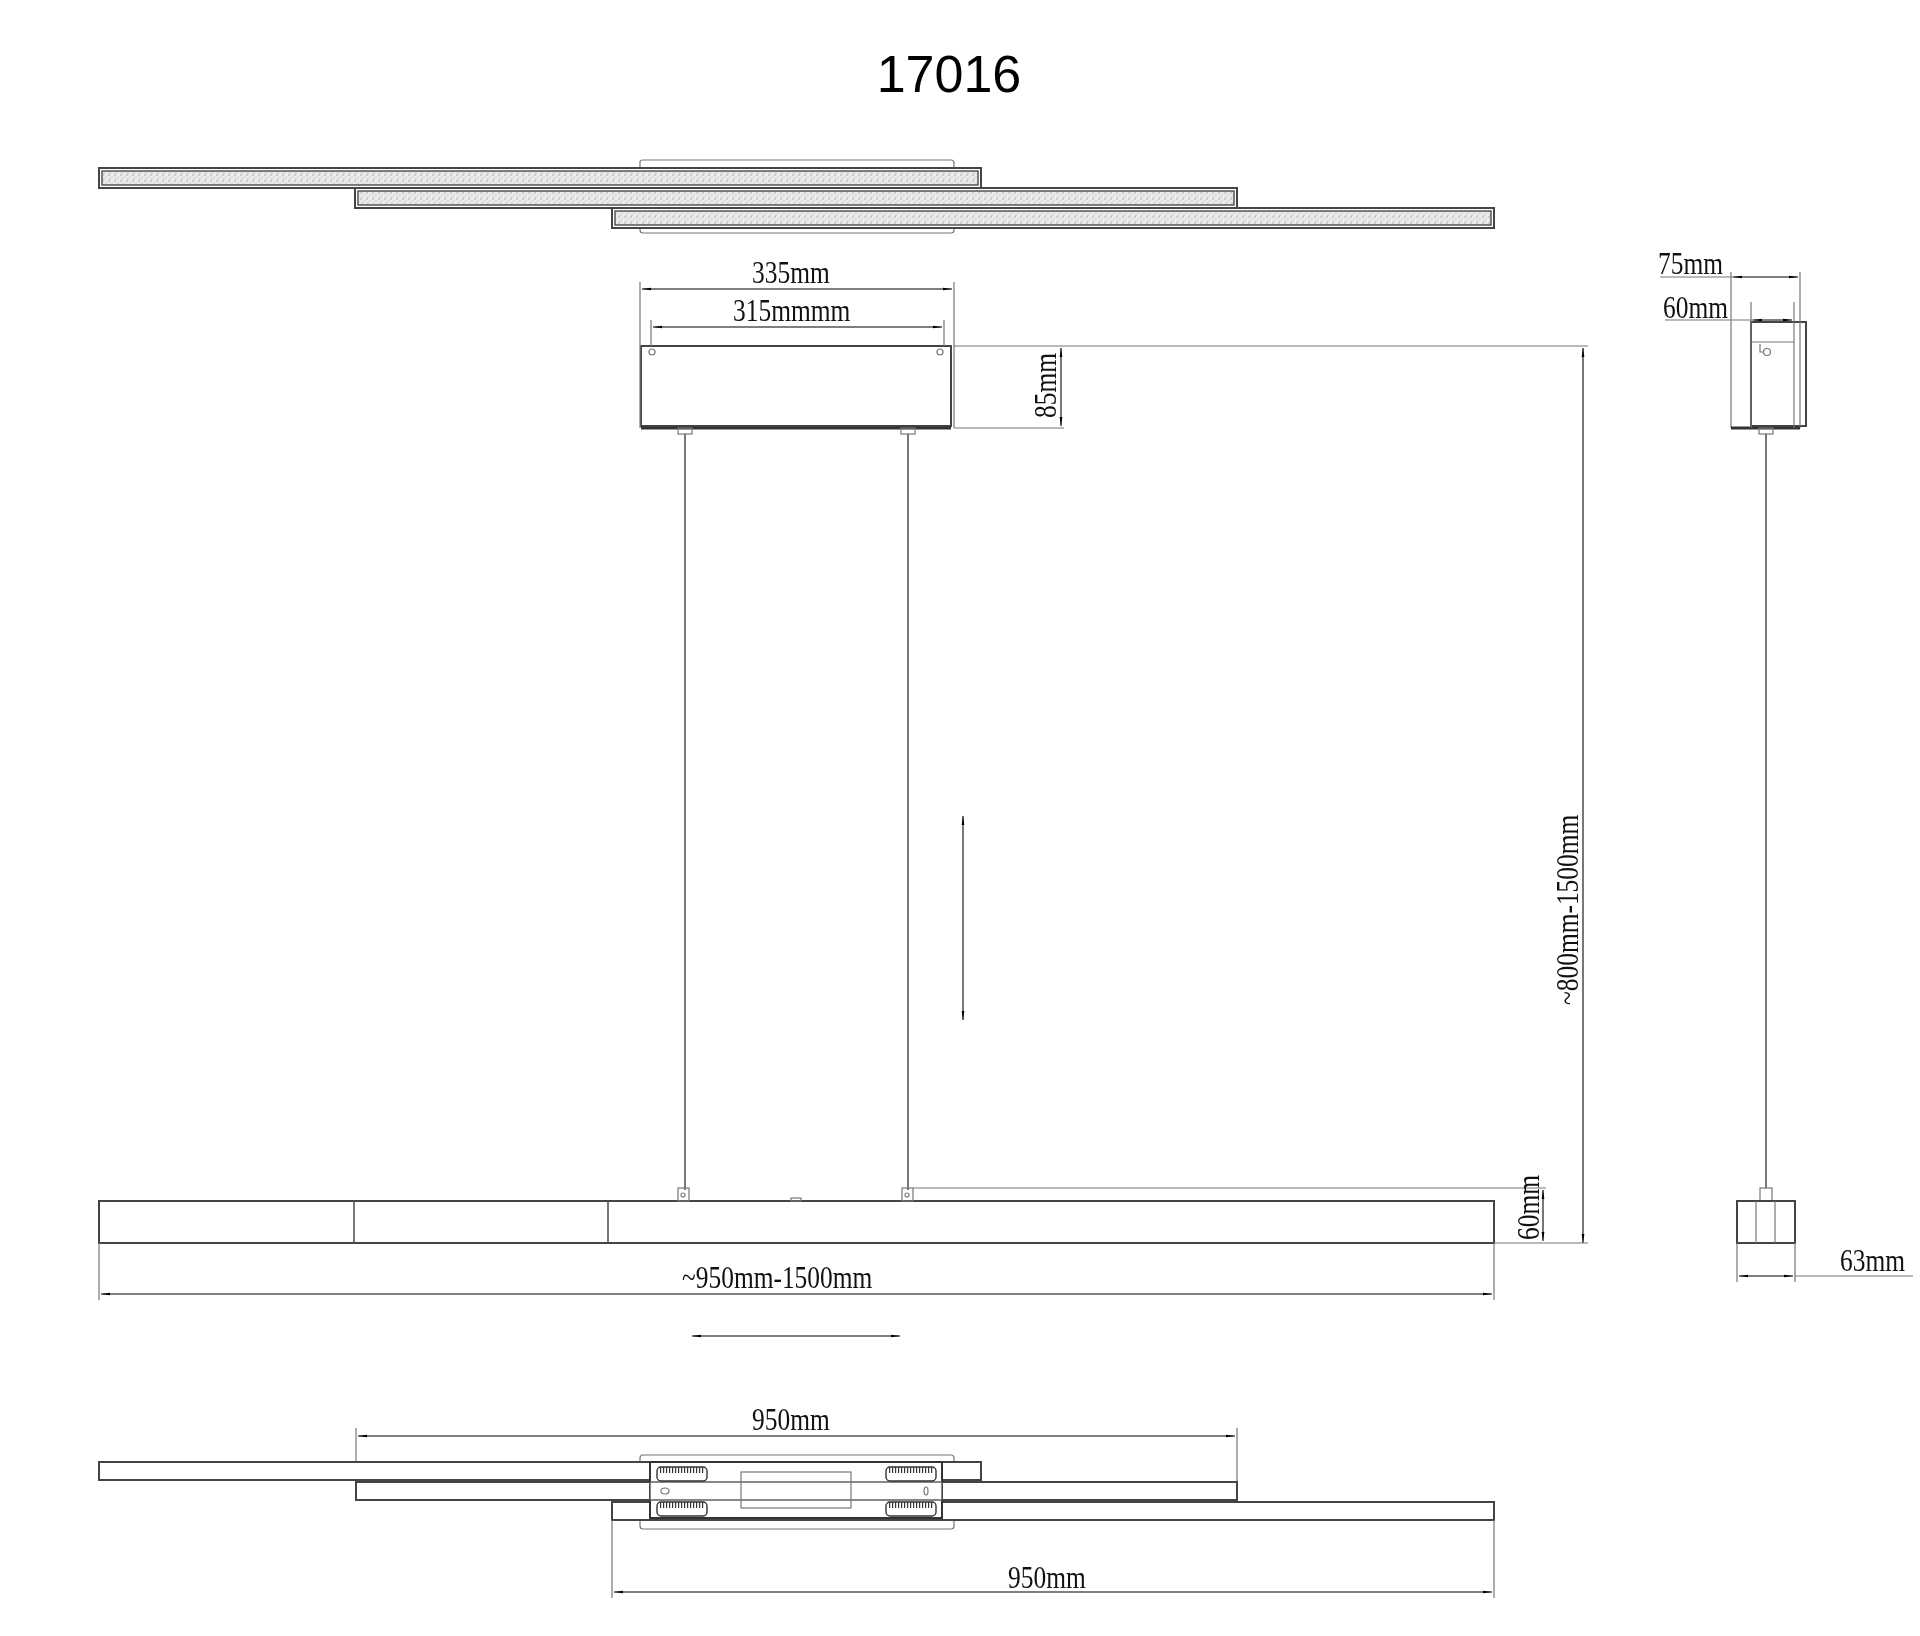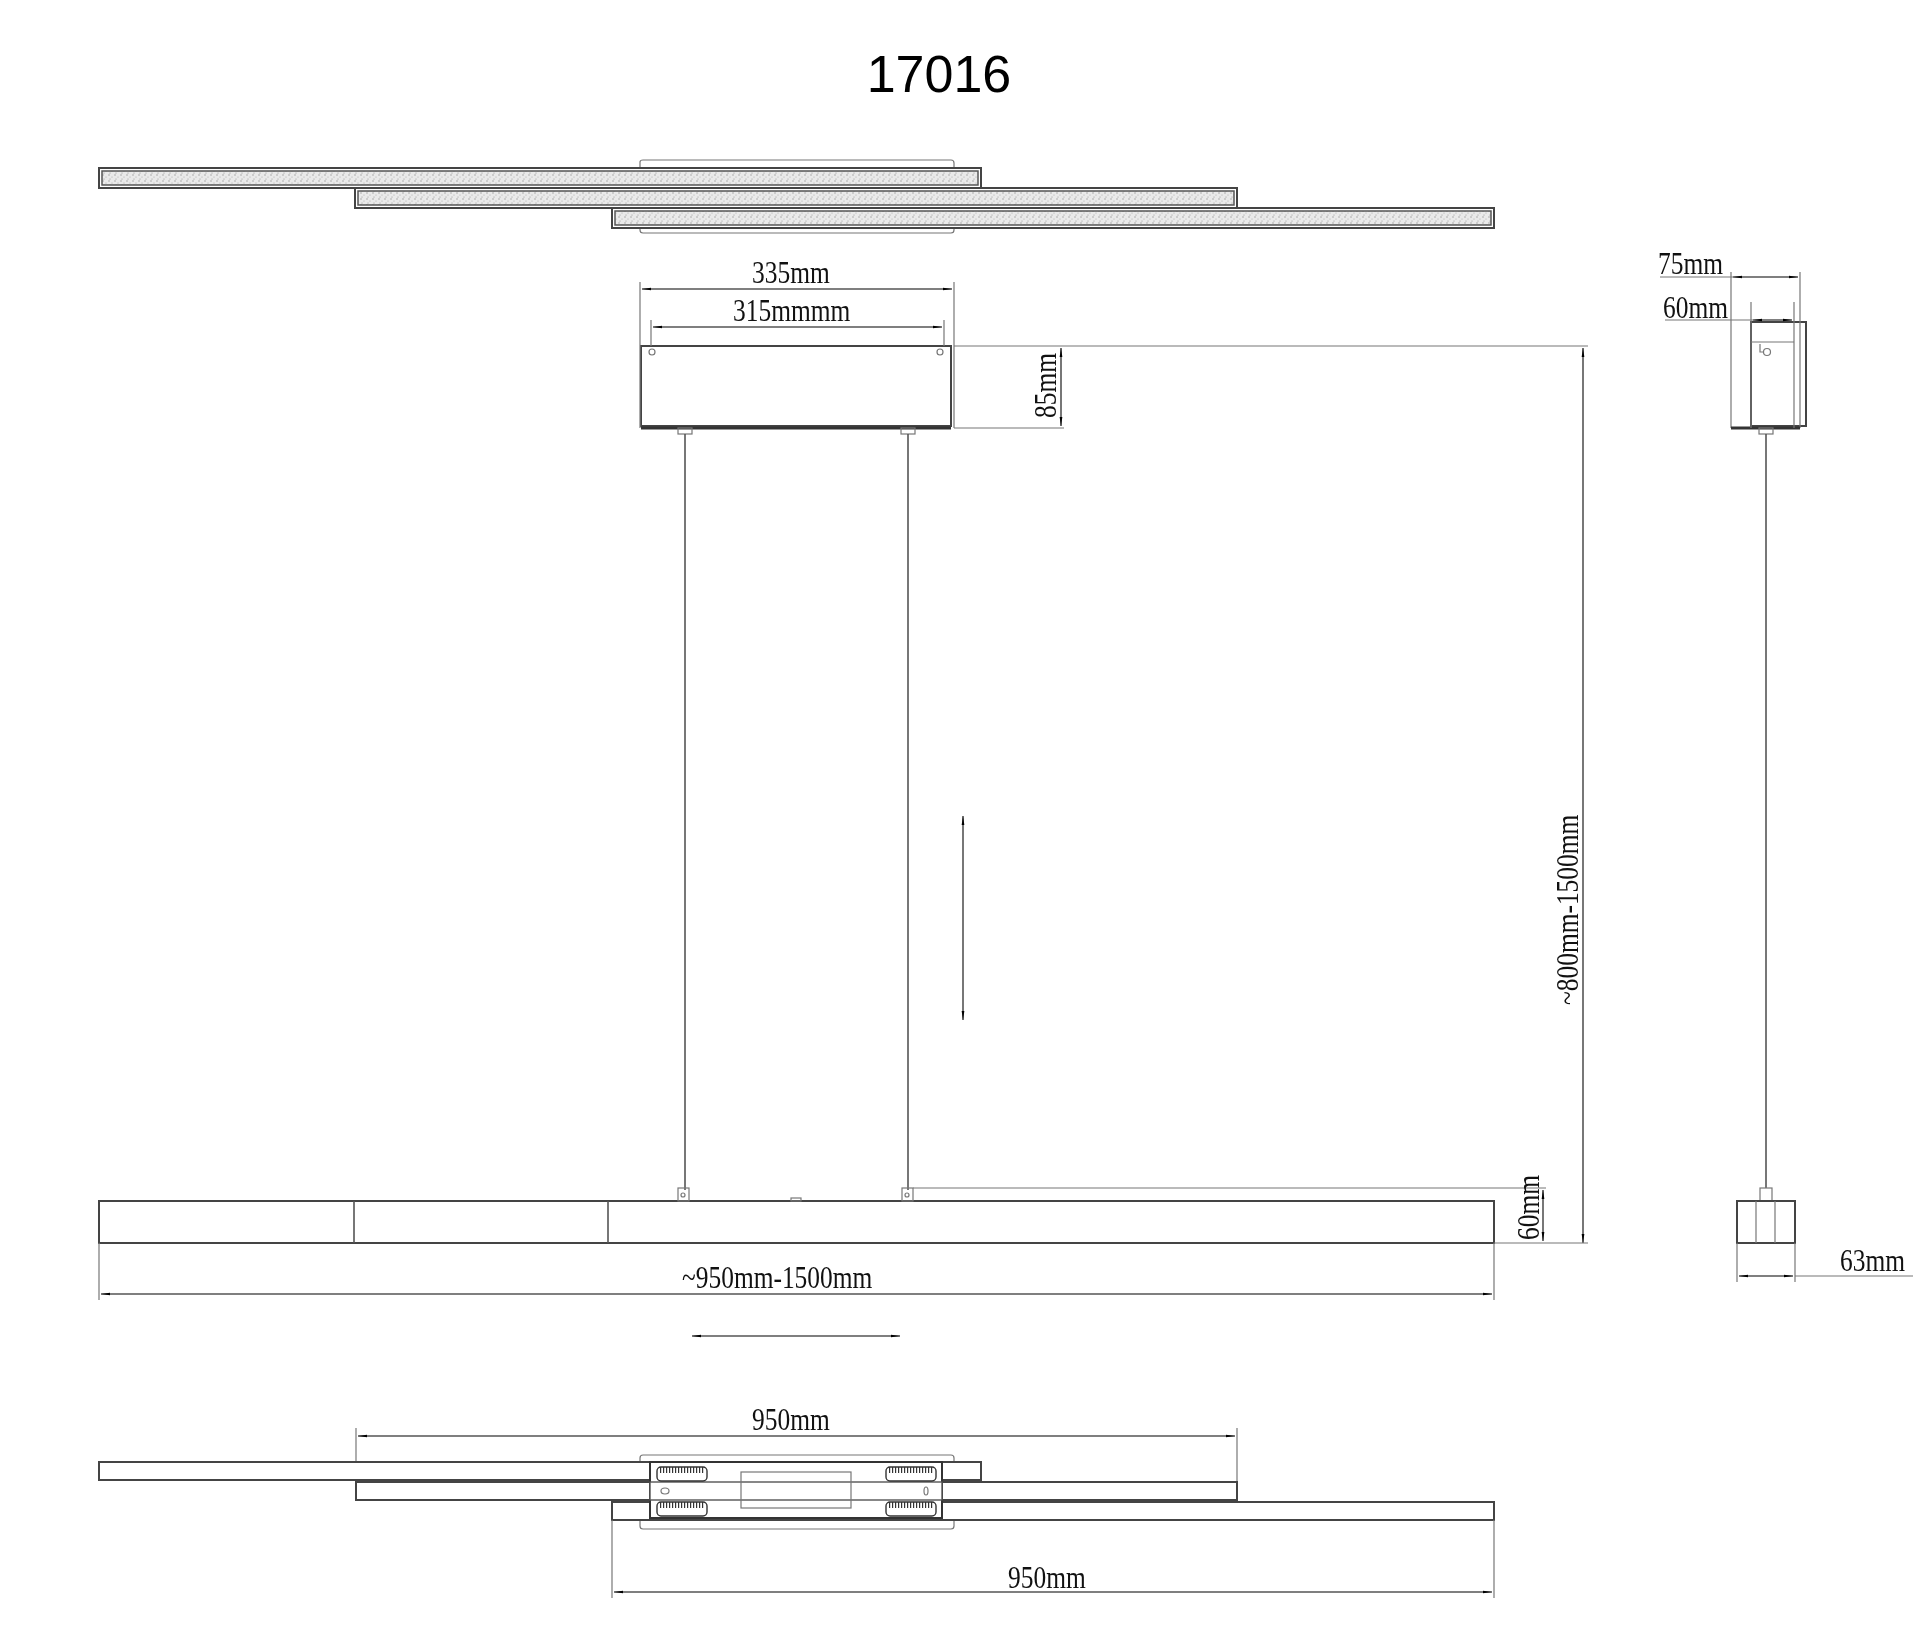--- a/index.html
+++ b/index.html
@@ -1,18 +1,18 @@
 <!DOCTYPE html>
 <html><head>
 <meta charset="utf-8">
 <style>
   html,body{margin:0;padding:0;background:#ffffff;}
   body{width:1920px;height:1636px;position:relative;overflow:hidden;font-family:"Liberation Serif",serif;}
   #drawing{position:absolute;left:0;top:0;width:1920px;height:1636px;}
-  .title{position:absolute;left:0;top:44px;width:1878px;text-align:center;font-family:"Liberation Sans",sans-serif;font-size:52px;color:#000;}
+  .title{position:absolute;left:10px;top:44px;width:1878px;text-align:center;font-family:"Liberation Sans",sans-serif;font-size:52px;color:#000;}
   .dim{position:absolute;font-family:"Liberation Serif",serif;color:#111;font-size:31px;white-space:nowrap;line-height:1;transform:scaleX(0.82);transform-origin:left top;}
   .vdim{position:absolute;font-family:"Liberation Serif",serif;color:#111;font-size:31px;white-space:nowrap;line-height:1;transform-origin:left top;}
   .ln{stroke:#555;stroke-width:1.6;fill:none;}
   .thin{stroke:#777;stroke-width:1.2;fill:none;}
   .body{stroke:#444;stroke-width:2;fill:#fff;}
   .panel{fill:url(#speckle);stroke:#555;stroke-width:1.5;}
 </style>
 </head>
 <body>
 

